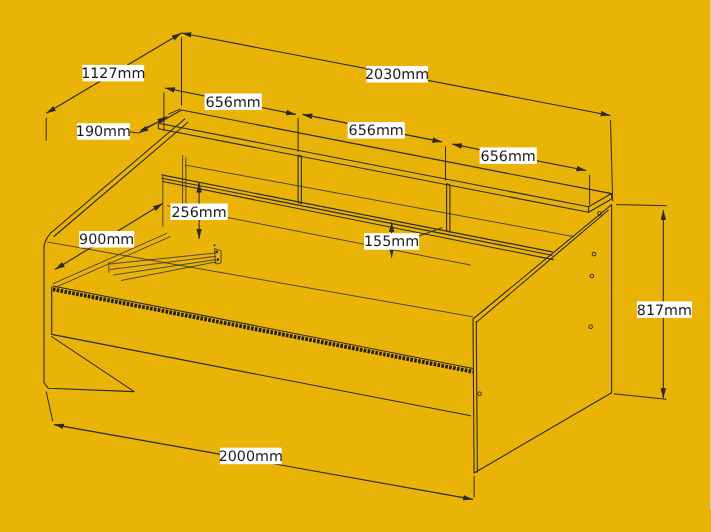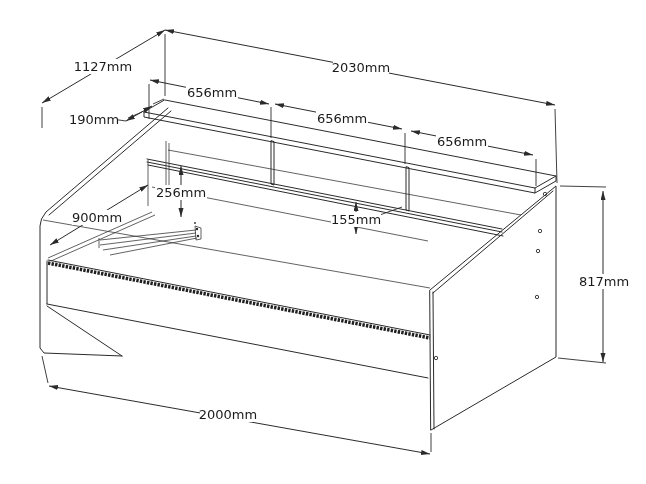--- a/index.html
+++ b/index.html
@@ -1,17 +1,17 @@
 <!DOCTYPE html>
 <html><head>
 <meta charset="utf-8">
 <style>
   html,body{margin:0;padding:0;background:#e8e8e8;}
   .page{
-    position:relative;width:646px;height:484px;background:#ffffff;
+    position:relative;width:646px;height:484px;background:#eab308;
     font-family:"DejaVu Sans","Liberation Sans",sans-serif;overflow:hidden;
   }
   svg{position:absolute;left:0;top:0;}
   .edge{stroke:#2b2b2b;stroke-width:1;fill:none;stroke-linejoin:round;stroke-linecap:round;}
   .edge-thin{stroke:#3a3a3a;stroke-width:0.8;fill:none;}
   .hatch{stroke:#1f1f1f;stroke-width:3.6;fill:none;stroke-dasharray:2.4 1.2;}
   .hole{stroke:#2b2b2b;stroke-width:0.9;fill:none;}
   .dot{fill:#2b2b2b;stroke:none;}
   .dim{stroke:#2b2b2b;stroke-width:1;fill:none;
        marker-start:url(#arrow);marker-end:url(#arrow);}

